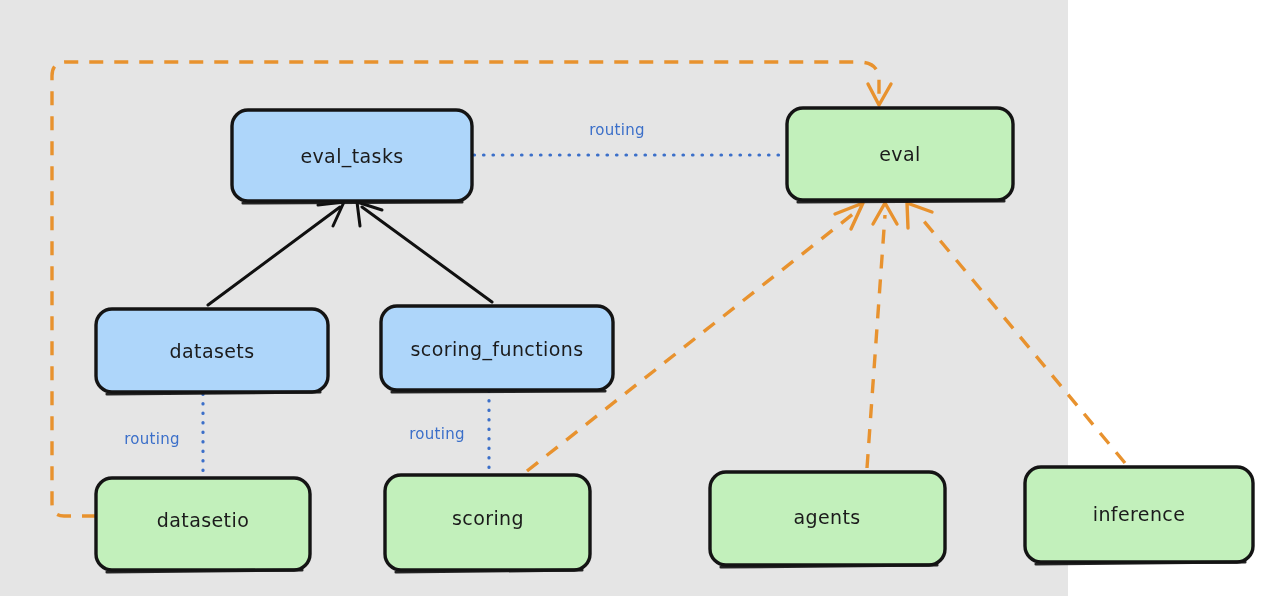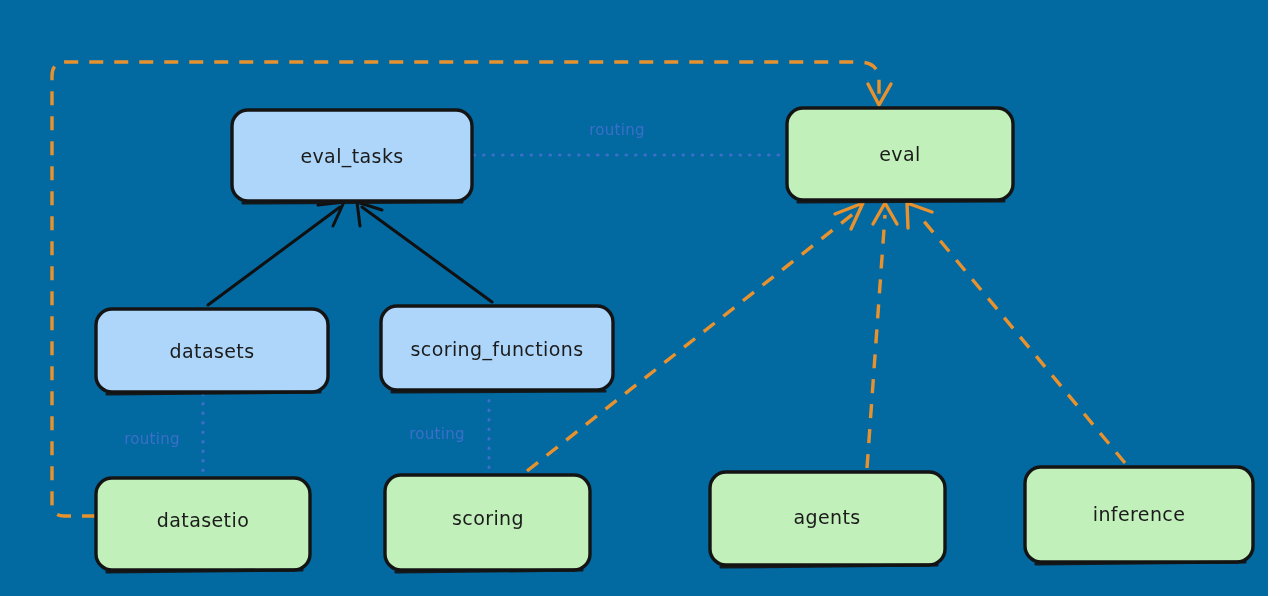--- a/index.html
+++ b/index.html
@@ -8,23 +8,23 @@
     background: #ffffff;
   }
   body {
     width: 1280px;
     height: 596px;
     font-family: "DejaVu Sans", sans-serif;
     overflow: hidden;
   }
   #diagram-root {
     position: relative;
-    width: 1268px;
+    width: 1068px;
     height: 596px;
-    background: #0369a1;
+    background: #e5e5e5;
   }
   svg.canvas {
     position: absolute;
     top: 0;
     left: 0;
     width: 1280px;
     height: 596px;
   }
   .node-label {
     font-family: "DejaVu Sans", sans-serif;

